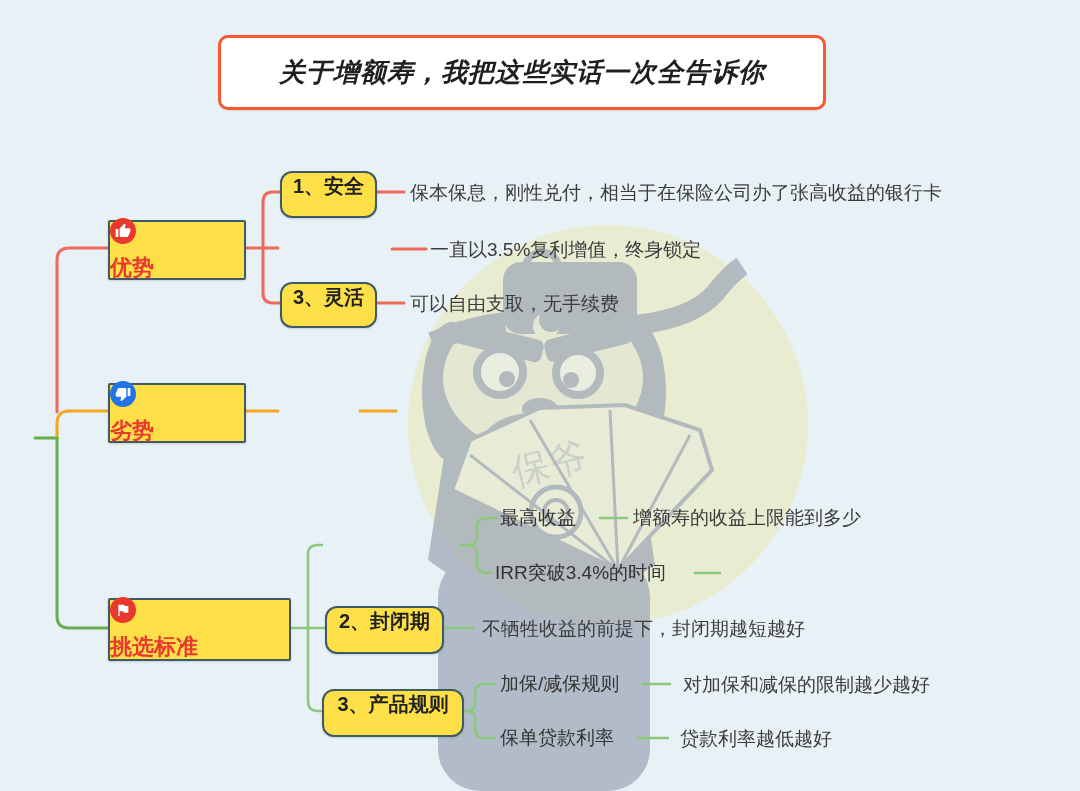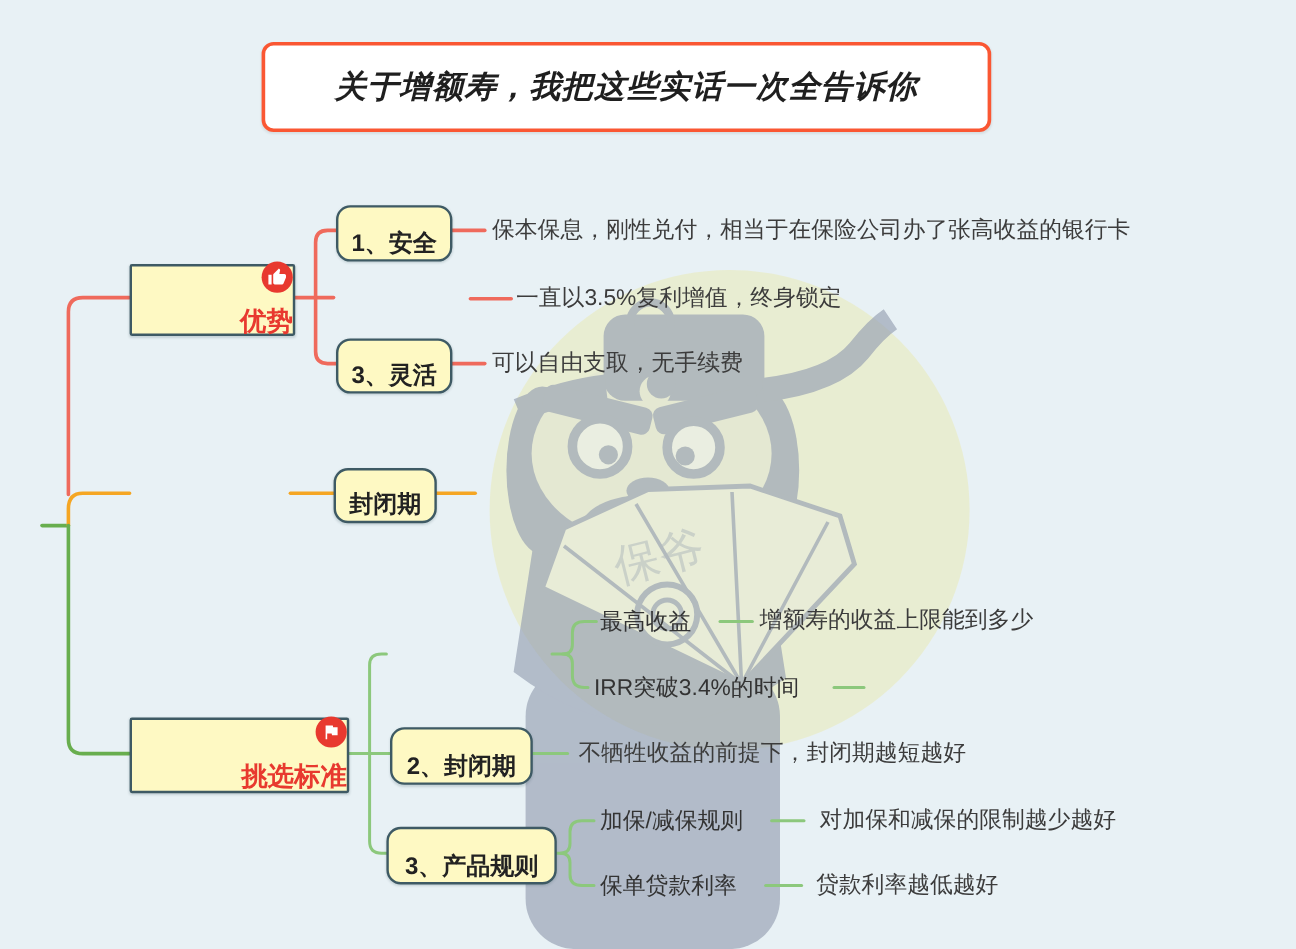--- a/index.html
+++ b/index.html
@@ -23,22 +23,22 @@
   svg.layer{position:absolute;left:0;top:0;width:1080px;height:791px;}
   .title-box{
     position:absolute;left:218px;top:35px;width:602px;height:69px;
     background:#fff;border:3px solid var(--title-border);border-radius:10px;
     display:flex;align-items:center;justify-content:center;
     font-size:26px;font-weight:bold;color:#1f1f1f;letter-spacing:1px;
     box-shadow:0 1px 2px rgba(0,0,0,.08);
     font-style:italic;
   }
   .node{
-    position:absolute;background:#fef9c3;border:2px solid var(--border);
-    display:flex;align-items:flex-end;justify-content:center;
+    position:absolute;background:#fde047;border:2px solid var(--border);
+    display:flex;align-items:flex-start;justify-content:center;
     box-shadow:0 1px 2px rgba(40,70,80,.18);
   }
   .node.main{border-radius:2px;gap:9px;flex-direction:column;}
   .node.child{border-radius:12px;font-size:20px;font-weight:bold;color:#222;}
   .mlabel{font-size:22px;font-weight:bold;color:var(--label-red);}
   .nicon{
     width:26px;height:26px;border-radius:50%;flex:0 0 26px;
     display:flex;align-items:center;justify-content:center;
   }
   .nicon.red{background:var(--label-red);}
@@ -150,22 +150,27 @@
   <div class="node child" style="left:280px;top:171px;width:93px;height:43px">
     <span>1、安全</span>
   </div>
   <div class="node child" style="left:280px;top:282px;width:93px;height:42px">
     <span>3、灵活</span>
   </div>
   <div class="note" style="left:410px;top:192px">保本保息，刚性兑付，相当于在保险公司办了张高收益的银行卡</div>
   <div class="note" style="left:430px;top:249px">一直以3.5%复利增值，终身锁定</div>
   <div class="note" style="left:410px;top:303px">可以自由支取，无手续费</div>
 
-  <div class="node child" style="left:278px;top:390px;width:82px;height:42px">
-    <span>封闭期</span>
+  <div class="node main" style="left:108px;top:383px;width:134px;height:56px">
+    <span class="nicon blue">
+      <svg viewBox="0 0 24 24">
+          <path d="M15 3H6c-.83 0-1.54.5-1.84 1.22l-3.02 7.05c-.09.23-.14.47-.14.73v2c0 1.1.9 2 2 2h6.31l-.95 4.57-.03.32c0 .41.17.79.44 1.06L9.83 23l6.59-6.59c.36-.36.58-.86.58-1.41V5c0-1.1-.9-2-2-2zm4 0v12h4V3h-4z"></path>
+        </svg>
+    </span>
+    <span class="mlabel">劣势</span>
   </div>
 
   <div class="node main" style="left:108px;top:598px;width:179px;height:59px">
     <span class="nicon red">
       <svg viewBox="0 0 24 24">
           <path d="M14.4 6L14 4H5v17h2v-7h5.6l.4 2h7V6z"></path>
         </svg>
     </span>
     <span class="mlabel">挑选标准</span>
   </div>

